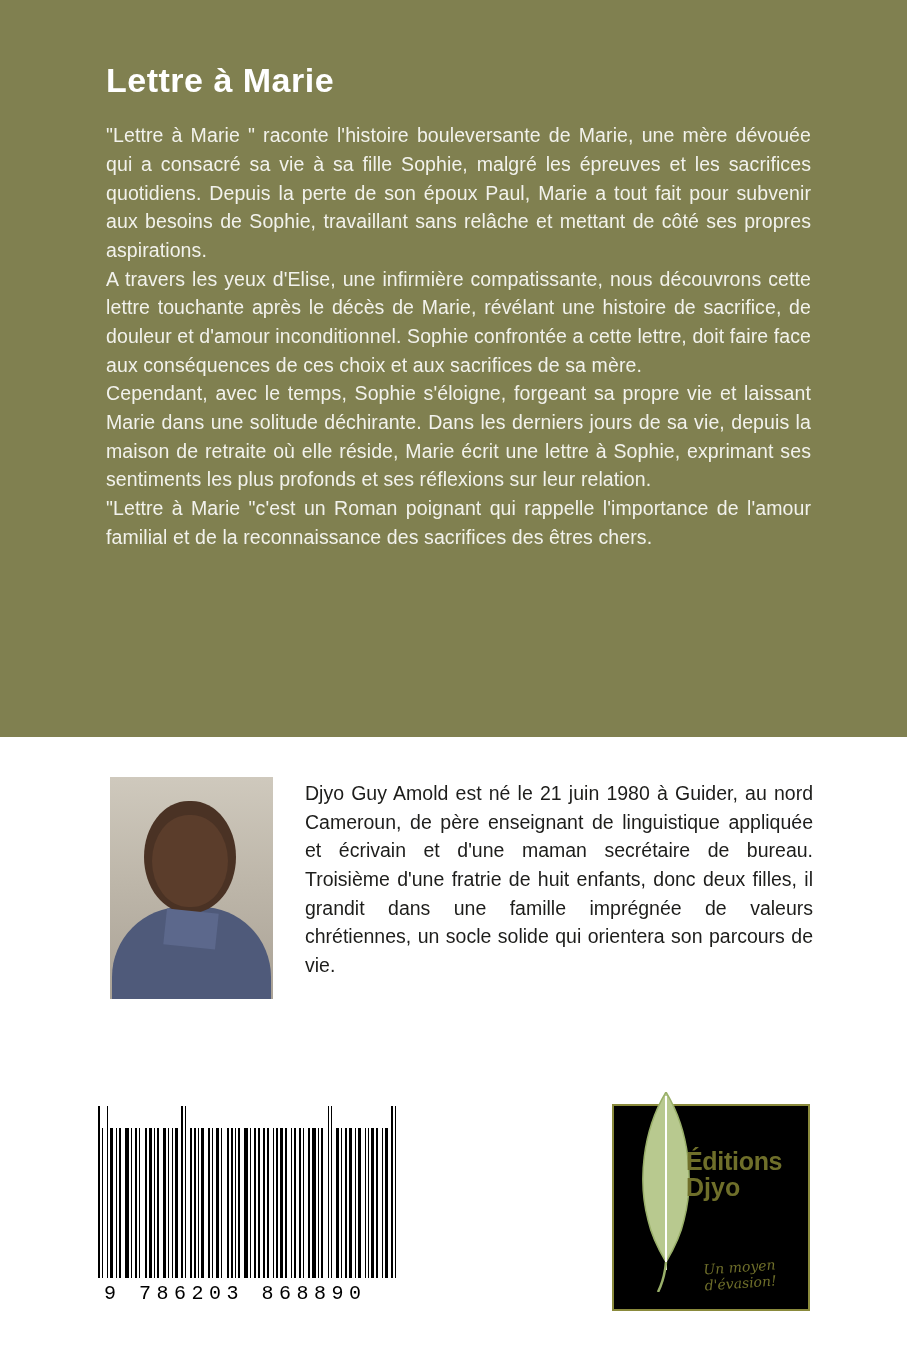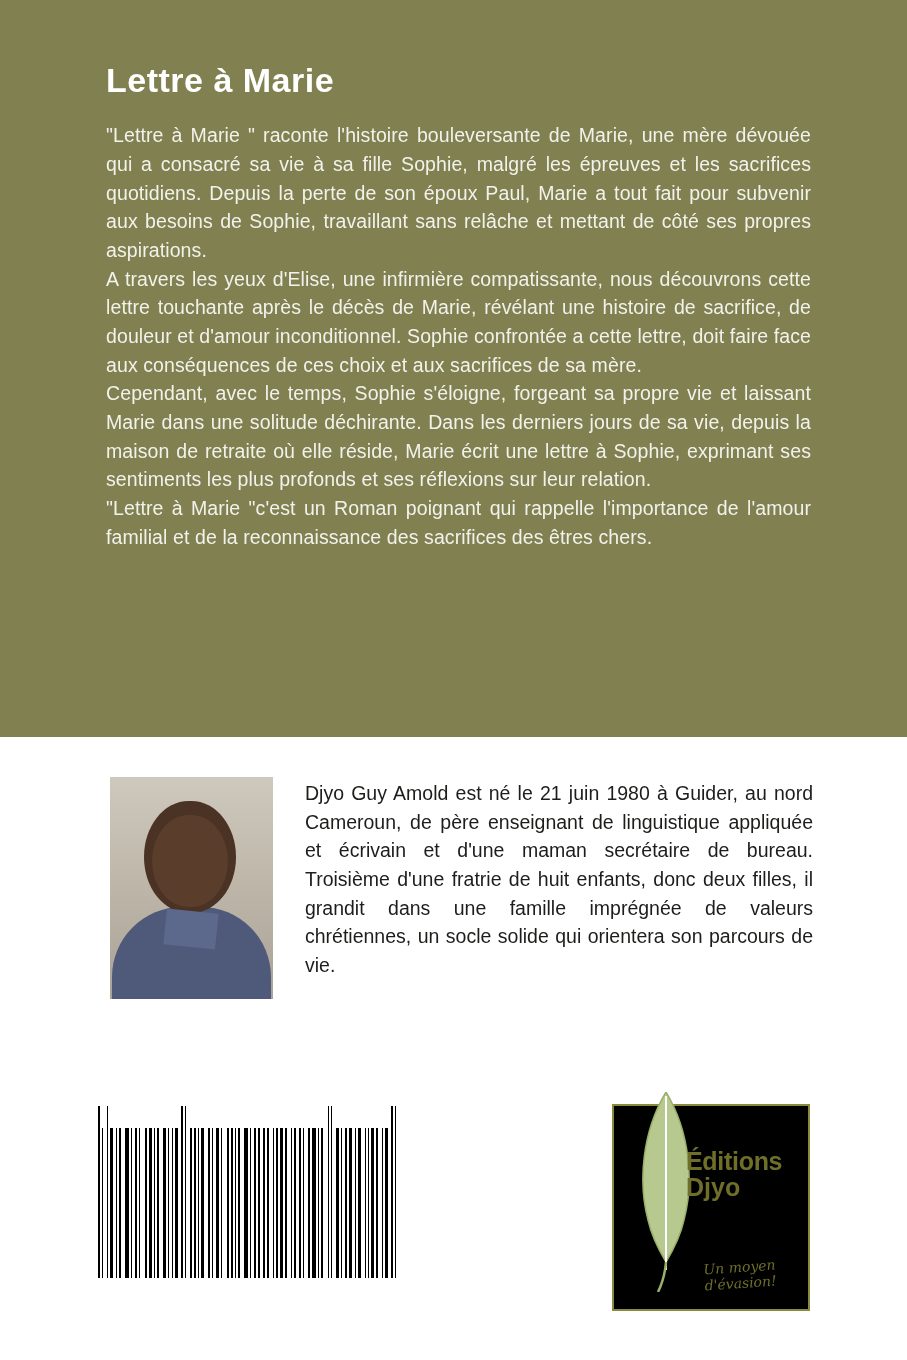--- a/index.html
+++ b/index.html
@@ -296,20 +296,21 @@
       <span class="bar" style="width:4px;margin-right:4px"></span>
       <span class="bar" style="width:3px"></span>
       <span class="bar" style="width:2px;margin-right:2px"></span>
       <span class="bar" style="width:5px"></span>
       <span class="bar" style="width:3px;margin-right:4px"></span>
       <span class="bar" style="width:2px"></span>
       <span class="bar" style="width:6px;margin-right:3px"></span>
       <span class="bar tall" style="width:3px"></span>
       <span class="bar tall" style="width:2px"></span>
     </div>
+    <div class="barcode-number">9 786203 868890</div>
   </div>
 
   <div class="publisher-logo">
     <svg class="feather" viewBox="0 0 68 200">
       <path d="M34 0 C10 40, 6 90, 16 128 C20 146, 28 160, 34 170 C40 160, 48 146, 52 128 C62 90, 58 40, 34 0 Z" fill="#b8c98f" stroke="#9ab06a" stroke-width="1.5"></path>
       <path d="M34 4 L34 178" stroke="#ffffff" stroke-width="2" fill="none"></path>
       <path d="M34 170 C33 182, 30 192, 26 200" stroke="#9ab06a" stroke-width="2.5" fill="none"></path>
     </svg>
     <div class="pub-name">
       <div class="line1">Éditions</div>

